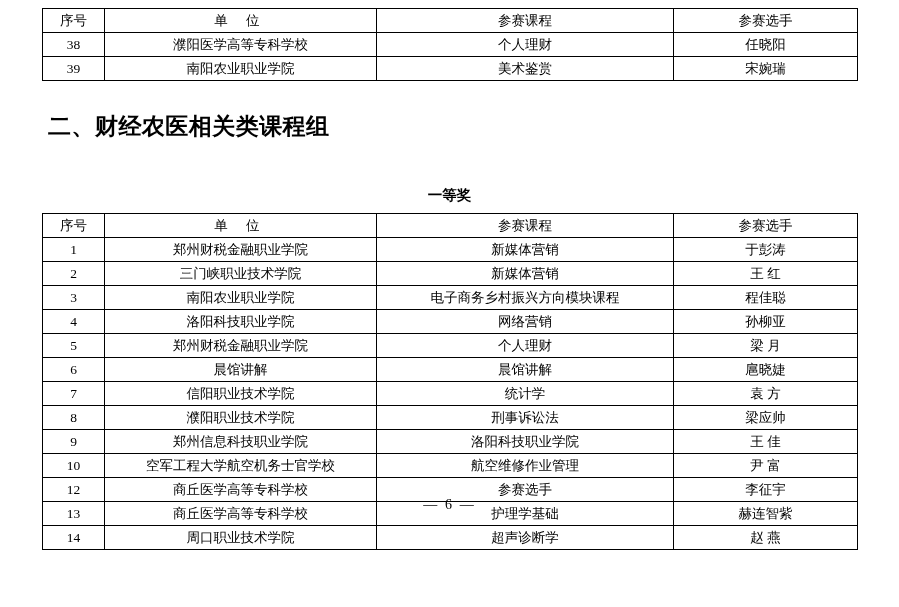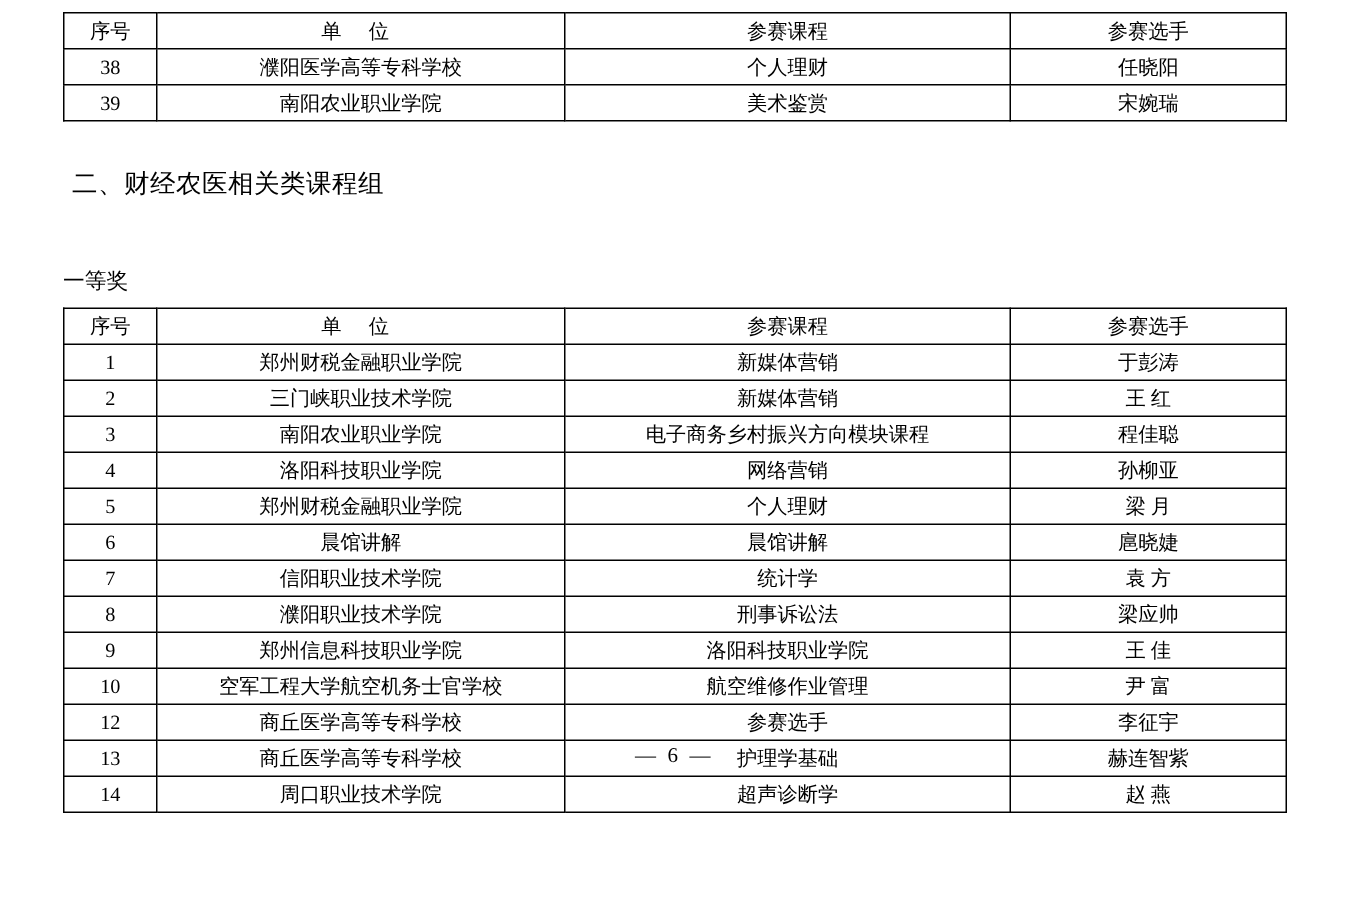--- a/index.html
+++ b/index.html
@@ -49,28 +49,29 @@
   .col-player { width: 184px; }
   .hdr-spaced {
     letter-spacing: 0.55em;
     padding-left: 0.55em;
   }
   .top-table-wrap {
     padding-top: 8px;
   }
   .section-title {
     font-family: "Liberation Sans", "DejaVu Sans", sans-serif;
-    font-weight: normal;
-    font-size: 17px;
+    font-weight: bold;
+    font-size: 23px;
     margin: 30px 0 0 6px;
     letter-spacing: 0.02em;
   }
   .award-title {
+    text-align: center;
     font-family: "Liberation Sans", "DejaVu Sans", sans-serif;
-    font-weight: normal;
+    font-weight: bold;
     font-size: 14.5px;
     margin: 44px 0 8px 0;
   }
   .page-number {
     position: absolute;
     left: 0;
     right: 0;
     bottom: 6px;
     text-align: center;
     font-size: 14px;

